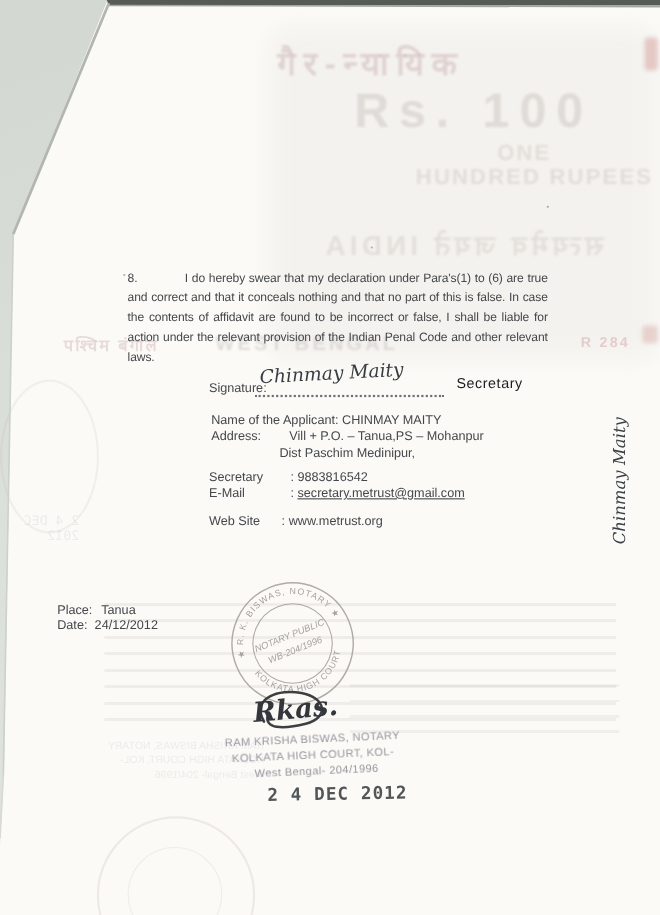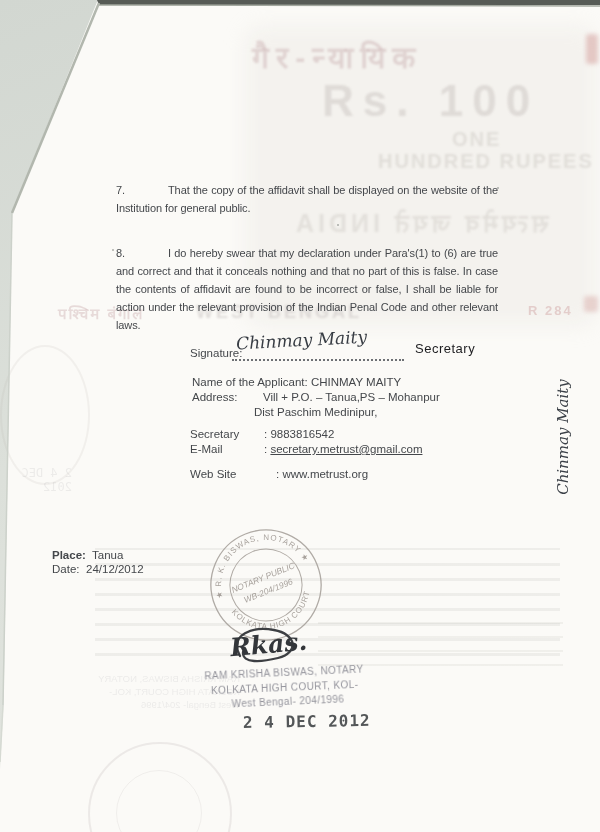--- a/index.html
+++ b/index.html
@@ -91,21 +91,21 @@
     transform:rotate(-5deg);white-space:nowrap;}
   .notary-lines{left:205px;top:666px;transform:rotate(-2.5deg);
     font-size:10px;line-height:14.5px;color:#94949c;letter-spacing:0.4px;
     filter:blur(0.3px);white-space:nowrap;}
   .notary-lines .l2{margin-left:6px;}
   .notary-lines .l3{margin-left:26px;}
   .date-stamp{left:243px;top:712px;font-family:"DejaVu Sans Mono",monospace;
     font-size:16px;font-weight:bold;letter-spacing:1px;color:#3c4043;opacity:0.88;
     transform:rotate(-1deg);white-space:nowrap;}
 
-  .place-lbl{left:52px;top:549px;font-weight:bold;}
+  .place-lbl{left:52px;top:549px;}
   .place-val{left:92px;top:549px;}
   .date-lbl{left:52px;top:563px;}
   .date-val{left:86px;top:563px;}
 
   .speck{position:absolute;width:2px;height:2px;border-radius:50%;background:#6e726d;opacity:0.55;}
 </style>
 </head>
 <body>
 
 <div id="page">
@@ -129,23 +129,20 @@
   <div class="abs mirror-stamp-c1"></div>
   <div class="abs mirror-stamp-c2"></div>
   <div class="abs left-faint-circle"></div>
   <div class="abs mirror-text">
     <div>RAM KRISHA BISWAS, NOTARY</div>
     <div>KOLKATA HIGH COURT, KOL-</div>
     <div>West Bengal- 204/1996</div>
   </div>
   <div class="abs mirror-date">2 4 DEC 2012</div>
 
-  <div class="abs txt para" style="left:116px;top:181px;">
-    <span class="pnum">7.</span><span>That the copy of the affidavit shall be displayed on the website of the Institution for general public.</span>
-  </div>
   <div class="abs txt para" style="left:116px;top:244px;">
     <span class="pnum">8.</span><span>I do hereby swear that my declaration under Para's(1) to (6) are true and correct and that it conceals nothing and that no part of this is false. In case the contents of affidavit are found to be incorrect or false, I shall be liable for action under the relevant provision of the Indian Penal Code and other relevant laws.</span>
   </div>
 
   <div class="abs sig-label">Signature:</div>
   <div class="abs sig-dots"></div>
   <div class="abs sig-hand">Chinmay Maity</div>
   <div class="abs sig-designation">Secretary</div>
 
   <div class="lbl" style="left:192px;top:376px;">
@@ -160,21 +157,21 @@
   <div class="val" style="left:264px;top:428px;">
     <span>:</span>
     <span>9883816542</span>
   </div>
   <div class="lbl" style="left:190px;top:443px;">E-Mail</div>
   <div class="val" style="left:264px;top:443px;">
     <span>:</span>
     <span class="u">secretary.metrust@gmail.com</span>
   </div>
   <div class="lbl" style="left:190px;top:468px;">Web Site</div>
-  <div class="val" style="left:276px;top:468px;">
+  <div class="val" style="left:256px;top:468px;">
     <span>:</span>
     <span>www.metrust.org</span>
   </div>
 
   <div class="abs side-sig">Chinmay Maity</div>
 
   <div class="lbl place-lbl">Place:</div>
   <div class="val place-val">Tanua</div>
   <div class="lbl date-lbl">Date:</div>
   <div class="val date-val">24/12/2012</div>

